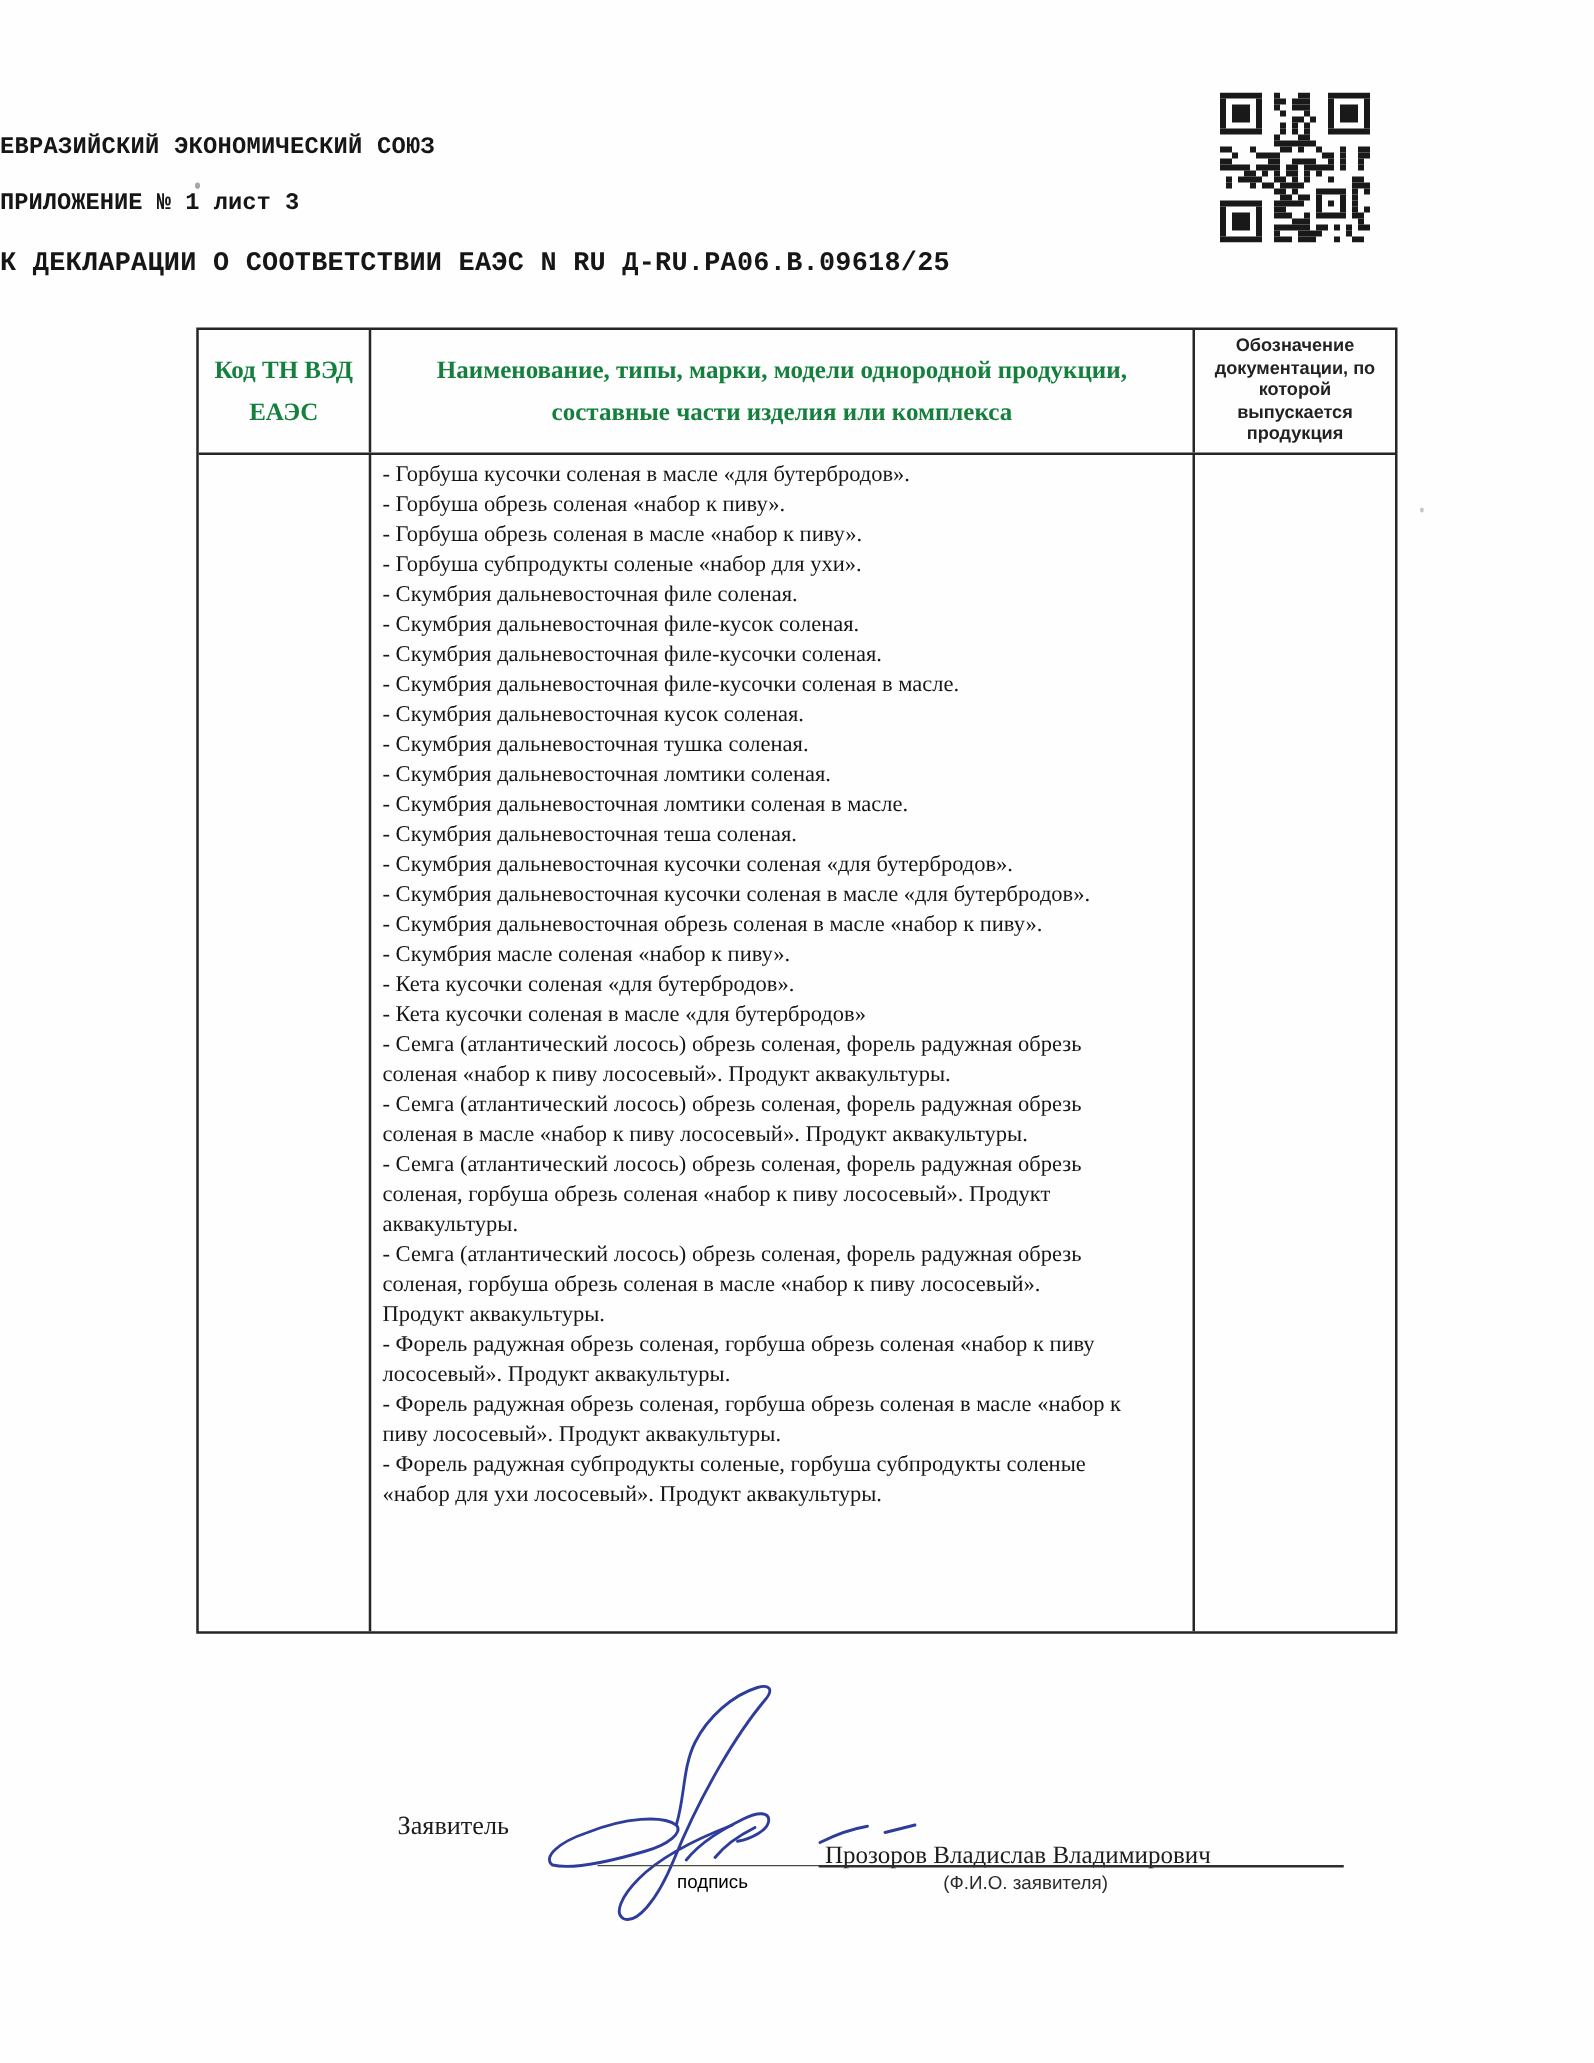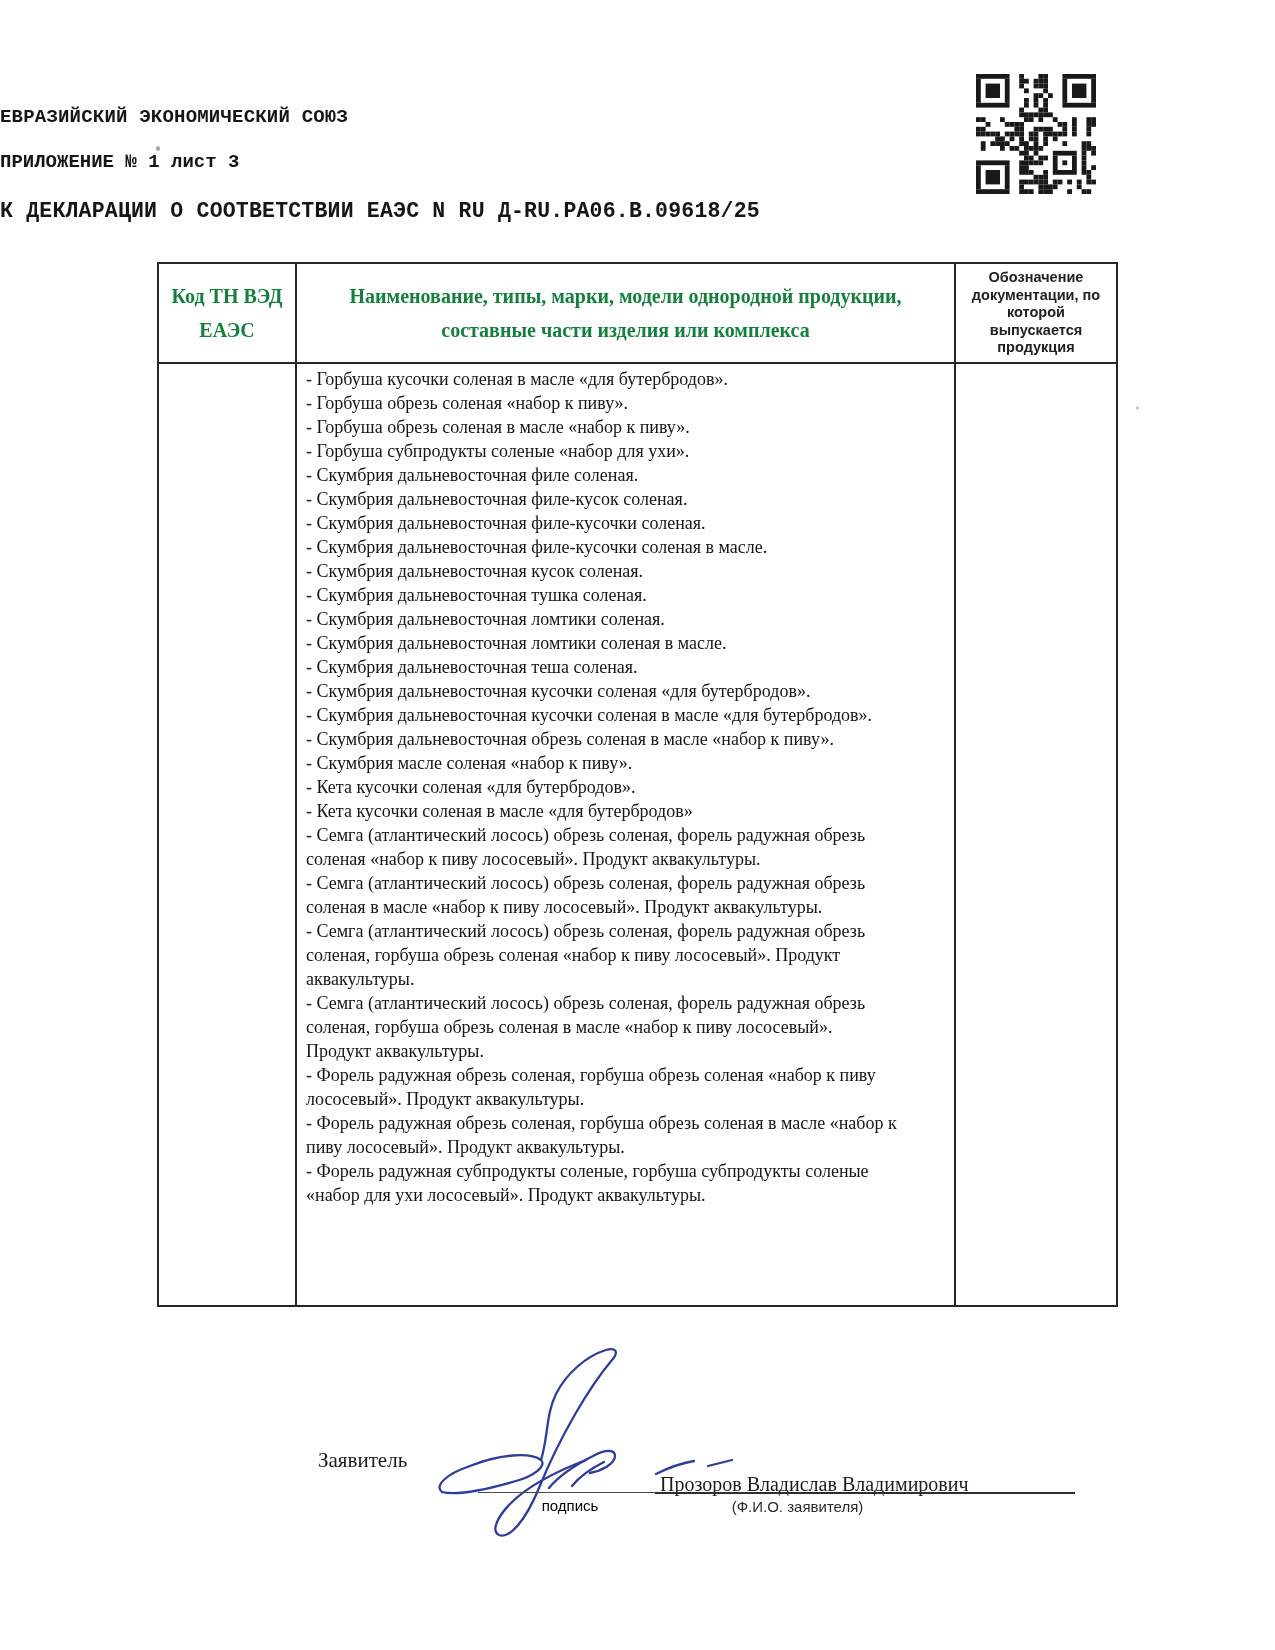--- a/index.html
+++ b/index.html
@@ -33,21 +33,21 @@
        color:#222;padding:4px 6px;}
   .products{padding:3px 55px 0 9px;font-size:18px;line-height:24px;color:#161616;}
   .products .item{margin:0;}
   
   .applicant-label{position:absolute;left:318px;top:1448px;font-size:21px;color:#1c1c1c;}
   .applicant-name{position:absolute;left:660px;top:1445px;font-size:20px;color:#1c1c1c;white-space:nowrap;margin-top:28px;}
   .sig-line{position:absolute;left:478px;top:1492px;width:185px;border-top:1.6px solid #4a4a40;}
   .sig-caption{position:absolute;left:470px;top:1497px;width:200px;text-align:center;
                font-family:"Liberation Sans", sans-serif;font-size:15px;color:#000000;}
   .fio-line{position:absolute;left:655px;top:1492px;width:420px;border-top:2px solid #2e2e2e;}
-  .fio-caption{position:absolute;left:655px;top:1498px;width:285px;text-align:center;
+  .fio-caption{position:absolute;left:678px;top:1498px;width:285px;text-align:center;
                font-family:"Liberation Sans", sans-serif;font-size:15px;color:#2a2a2a;}
   .signature-svg{position:absolute;left:420px;top:1342px;width:330px;height:200px;}
 </style>
 </head>
 <body>
 
 <div class="page">
 
   <div class="title title-union">ЕВРАЗИЙСКИЙ ЭКОНОМИЧЕСКИЙ СОЮЗ</div>
   <div class="title title-annex">ПРИЛОЖЕНИЕ № 1 лист 3</div>

